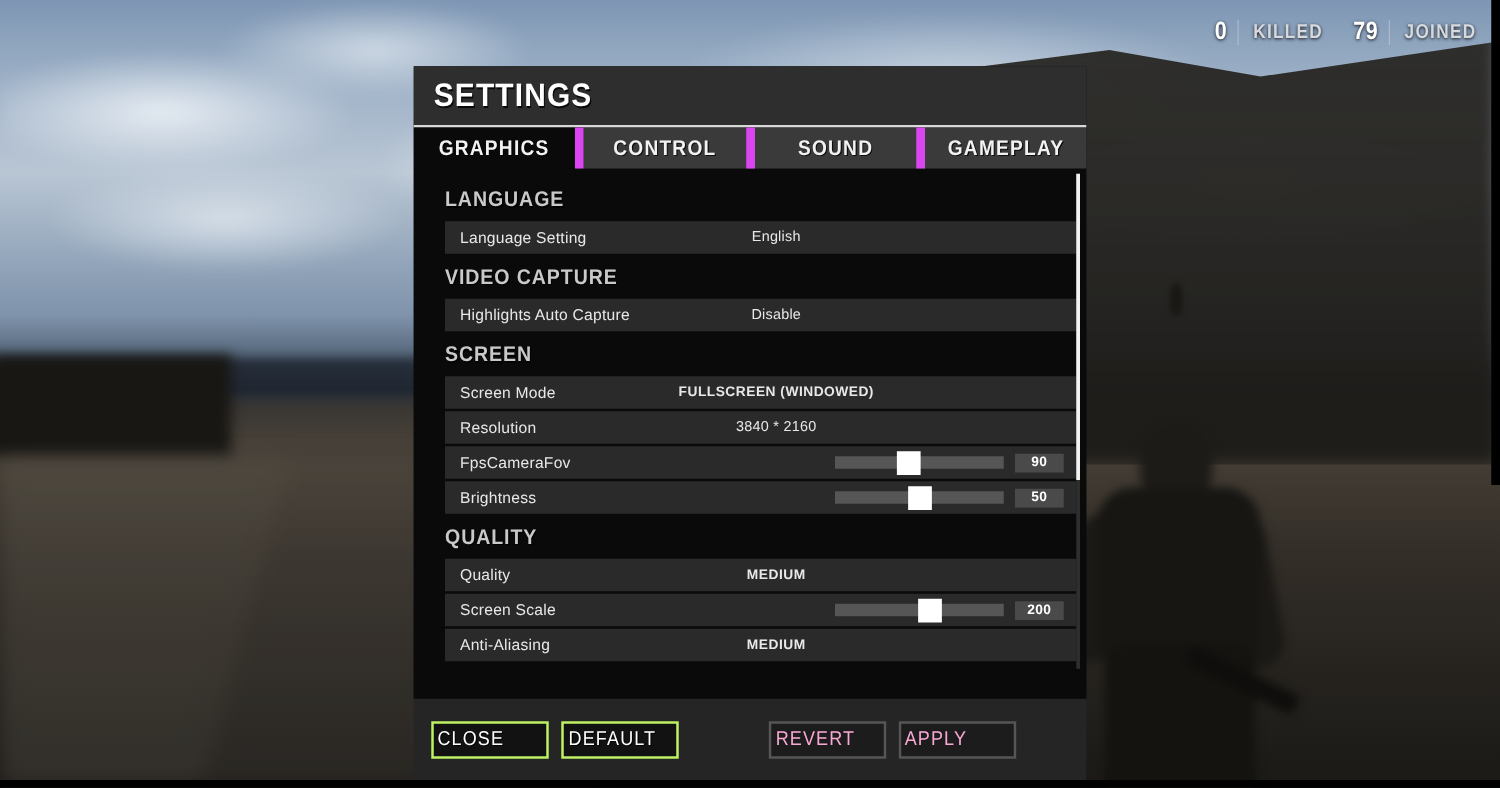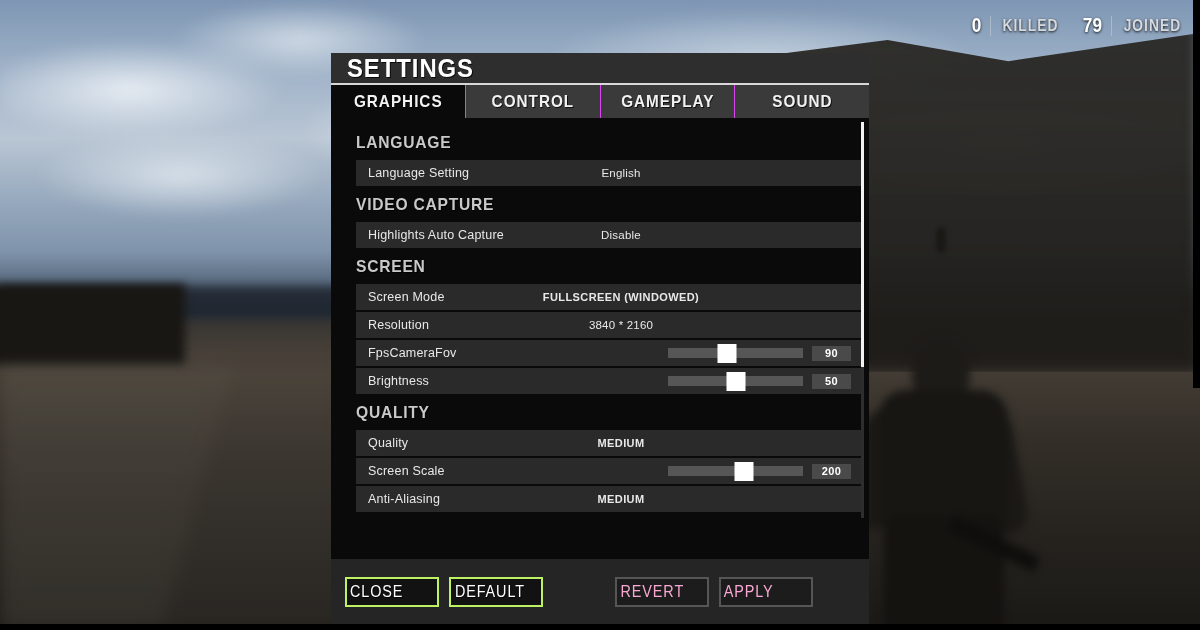--- a/index.html
+++ b/index.html
@@ -161,21 +161,21 @@
   
   #settings-modal {
     position: absolute;
     left: 331px; top: 53px;
     width: 538px; height: 506px;
     background: #0a0a0a;
     display: flex; flex-direction: column;
   }
 
   #modal-header {
-    height: 32px;
+    height: 49px;
     background: #2e2e2e;
     display: flex; align-items: center;
     padding-left: 16px;
     border-bottom: 2px solid #d8d8d8;
   }
   #modal-title {
     color: #ffffff;
     font-family: "Liberation Sans Narrow", "Liberation Sans", sans-serif;
     font-size: 26px; font-weight: bold;
     letter-spacing: 1px;
@@ -185,21 +185,21 @@
   }
 
   
   #tab-bar {
     display: flex; height: 33px; flex: 0 0 auto;
   }
   .tab {
     flex: 1 1 0;
     display: flex; align-items: center; justify-content: center;
     background: #3a3a3a;
-    border-right: 1px solid #d946ef;
+    border-right: 7px solid #d946ef;
     color: #f2f2f2;
     font-family: "Liberation Sans Narrow", "Liberation Sans", sans-serif;
     font-size: 17px; font-weight: bold;
     letter-spacing: 1.1px;
     transform: none;
     cursor: pointer;
     text-shadow: 1px 1px 0 rgba(0,0,0,.75);
   }
   .tab span { transform: scaleX(.9); display: inline-block; }
   .tab:last-child { border-right: none; }
@@ -375,24 +375,24 @@
     </div>
 
     <div id="tab-bar">
         <div class="tab active">
           <span>GRAPHICS</span>
         </div>
         <div class="tab">
           <span>CONTROL</span>
         </div>
         <div class="tab">
-          <span>GAMEPLAY</span>
+          <span>SOUND</span>
         </div>
         <div class="tab">
-          <span>SOUND</span>
+          <span>GAMEPLAY</span>
         </div>
       </div>
 
     <div id="settings-scroll-area">
       <div id="settings-list">
           <div class="section-header">LANGUAGE</div>
           <div class="setting-row">
             <div class="row-label">Language Setting</div>
             <div class="row-value plain">English</div>
           </div>

